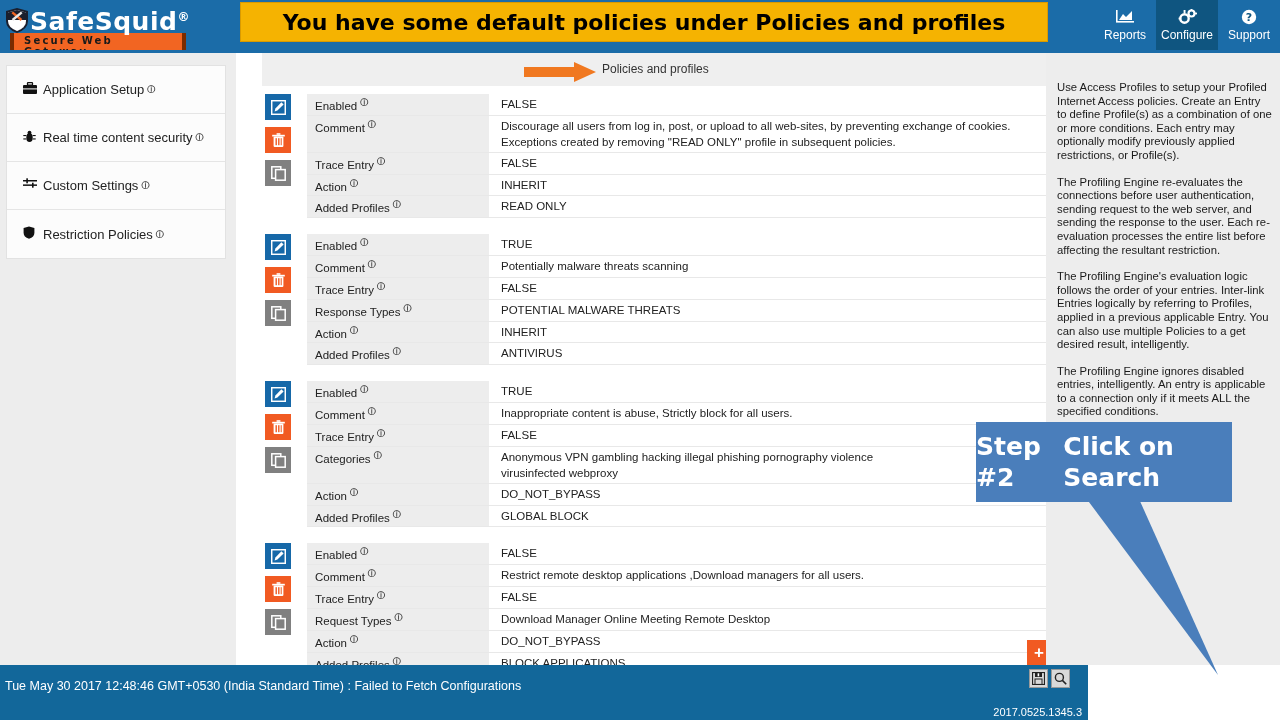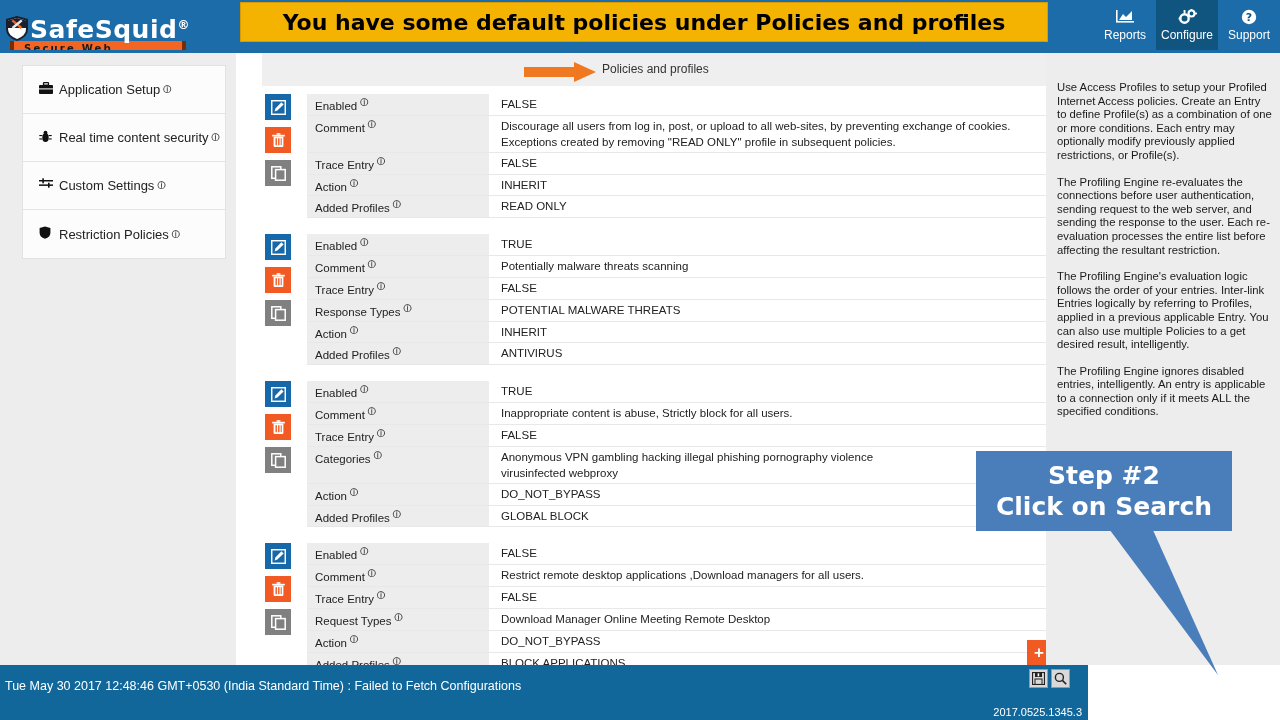--- a/index.html
+++ b/index.html
@@ -10,21 +10,21 @@
     overflow: hidden;
   }
   #app { position: relative; width: 1280px; height: 720px; }
 
   
   .topbar {
     position: absolute; left: 0; top: 0; width: 1280px; height: 50px;
     background: #1b6ca8; display: flex; align-items: center;
   }
   .brand { width: 240px; padding-left: 6px; position: relative; height: 50px; }
-  .brand-row { display: flex; align-items: center; height: 32px; padding-top: 8px; margin-top: 8px; }
+  .brand-row { display: flex; align-items: center; height: 32px; padding-top: 8px; }
   .shield {
     width: 22px; height: 25px; margin-right: 2px; position: relative; flex: 0 0 auto;
   }
   .shield svg { display: block; }
   .brand-name {
     color: #ffffff; font-size: 25px; font-weight: bold; letter-spacing: 0.5px;
     line-height: 26px; font-family: "DejaVu Sans", sans-serif;
   }
   .brand-name sup { font-size: 12px; vertical-align: super; }
   .brand-sub {
@@ -51,21 +51,21 @@
   }
   .navitem.active { background: #0f5580; }
   .navicon { height: 17px; display: flex; align-items: center; }
   .topborder {
     position: absolute; left: 0; top: 50px; width: 1280px; height: 3px; background: #1b6ca8;
   }
 
   
   .sidebar {
     position: absolute; left: 0; top: 53px; width: 236px; height: 612px;
-    background: #ededed; padding: 12px 10px 0 22px;
+    background: #ededed; padding: 12px 10px 0 6px;
   }
   .sidecard { background: #fbfbfb; border: 1px solid #e2e2e2; }
   .sideitem {
     height: 48px; display: flex; align-items: center; padding-left: 16px;
     border-bottom: 1px solid #e5e5e5; font-size: 13px; color: #222222; cursor: pointer;
     background: #fcfcfc;
   }
   .sideitem:last-child { border-bottom: none; }
   .sideitem .si-icon { width: 18px; font-size: 13px; color: #111; display:inline-block; }
   .sideitem .si-label { margin-left: 2px; }
@@ -172,22 +172,22 @@
   .botbtns { position: absolute; right: 18px; top: 4px; display: flex; gap: 3px; }
   .botbtn {
     width: 19px; height: 19px; background: #d9d9d9; border: 1px solid #9a9a9a;
     display: flex; align-items: center; justify-content: center; cursor: pointer;
   }
 
   
   .callout-svg { position: absolute; left: 960px; top: 415px; pointer-events: none; }
   .callout {
     position: absolute; left: 976px; top: 422px; width: 256px; height: 80px;
-    background: #4a7ebb; display: flex; flex-direction: column;
-    align-items: center; justify-content: center; color: #ffffff; margin-top: 29px;
+    background: #4a7ebb; display: flex; 
+    align-items: center; justify-content: center; color: #ffffff;
   }
   .callout div {
     font-size: 25px; font-weight: bold; line-height: 31px;
     font-family: "DejaVu Sans", sans-serif;
   }
 </style>
 </head>
 <body>
 
 <div id="app">

